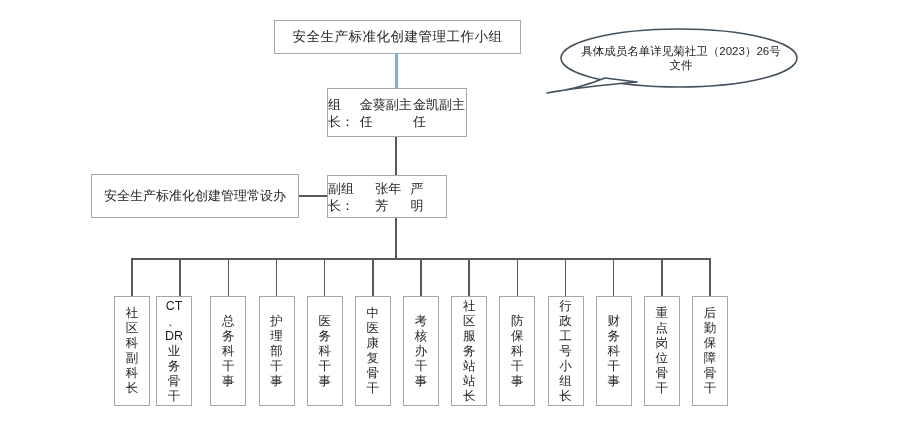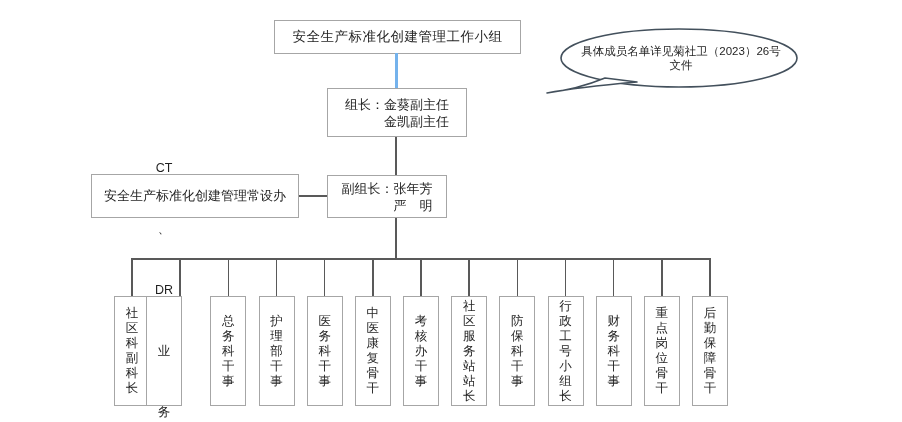--- a/index.html
+++ b/index.html
@@ -10,21 +10,21 @@
   .box{
     position:absolute;box-sizing:border-box;background:#ffffff;
     border:1.5px solid #a6a6a6;
     display:flex;align-items:center;justify-content:center;
   }
   .top-box{left:230px;top:20px;width:247px;height:34px;font-size:13.5px;letter-spacing:0.5px;}
   .leader-box{left:283px;top:88px;width:140px;height:49px;font-size:13px;}
   .deputy-box{left:283px;top:175px;width:120px;height:43px;font-size:13px;}
   .office-box{left:47px;top:174px;width:208px;height:44px;font-size:13px;flex-direction:column;line-height:18px;text-align:center;}
   .pair{display:flex;align-items:flex-start;line-height:17px;justify-content:flex-end;}
-  .pair .names{display:flex;flex-direction:column;align-items:flex-start;}
+  .pair .names{display:flex;flex-direction:row;align-items:flex-start;}
   .line{position:absolute;background:#595959;}
   .line.v{width:1.6px;}
   .line.h{height:1.6px;}
   .line.blue{background:#74b2ec;width:3px;}
   .member-box{
     width:36px;top:296px;height:110px;
     flex-direction:column;border-width:1.4px;
   }
   .tok{font-size:12.5px;line-height:15px;text-align:center;white-space:nowrap;}
   .callout{position:absolute;left:495px;top:24px;}
@@ -84,21 +84,21 @@
       <div class="line v" style="left: 87.2px; top: 258px; height: 40px;"></div>
       <div class="box member-box" style="left: 70px;">
         <div class="tok">社</div>
         <div class="tok">区</div>
         <div class="tok">科</div>
         <div class="tok">副</div>
         <div class="tok">科</div>
         <div class="tok">长</div>
       </div>
       <div class="line v" style="left: 135.367px; top: 258px; height: 40px;"></div>
-      <div class="box member-box" style="left: 102px; gap: 46px;">
+      <div class="box member-box" style="left: 112px;">
         <div class="tok">CT</div>
         <div class="tok">、</div>
         <div class="tok">DR</div>
         <div class="tok">业</div>
         <div class="tok">务</div>
         <div class="tok">骨</div>
         <div class="tok">干</div>
       </div>
       <div class="line v" style="left: 183.533px; top: 258px; height: 40px;"></div>
       <div class="box member-box" style="left: 166.333px;">

